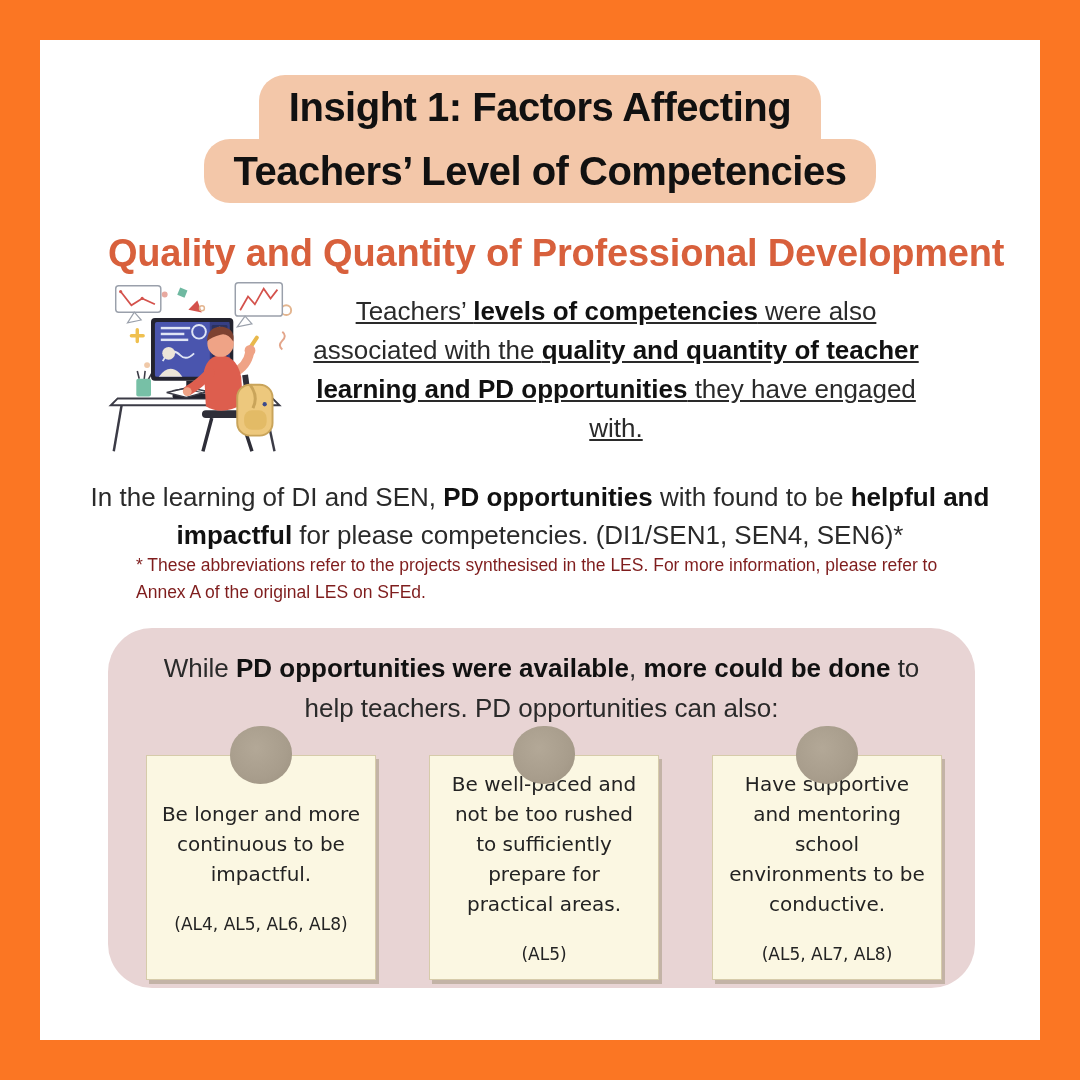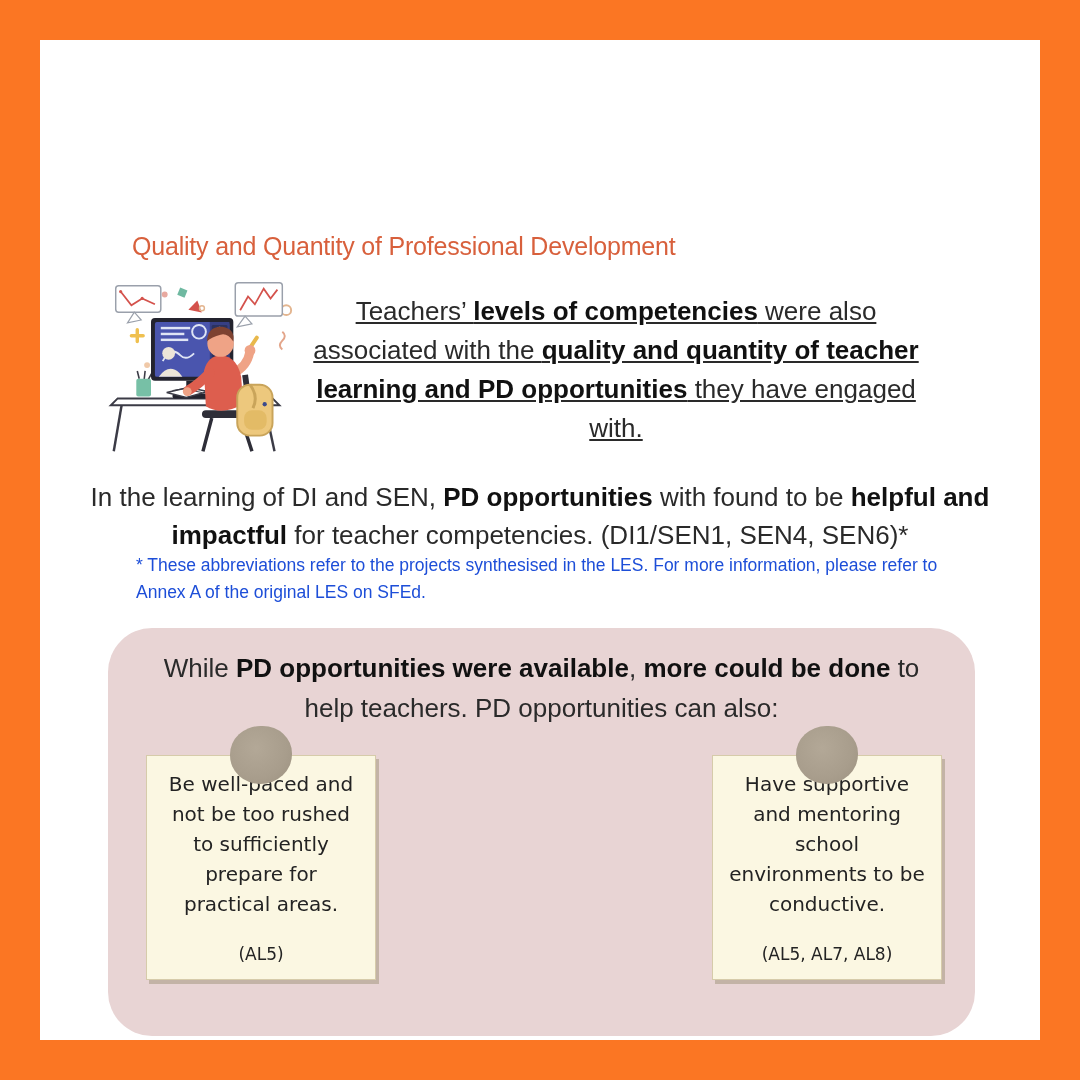--- a/index.html
+++ b/index.html
@@ -29,23 +29,22 @@
     font-size:40px; font-weight:700; color:#111111;
     text-align:center; letter-spacing:-0.5px;
     white-space:nowrap;
   }
   .title-line.l1 { border-radius:26px 26px 0 0; }
   .title-line.l2 { border-radius:26px; }
 
   
   .subtitle {
     position:absolute; left:68px; top:192px;
-    font-size:25px; font-weight:400; color:#d8603c;
+    font-size:38px; font-weight:700; color:#d8603c;
     letter-spacing:-0.2px;
-    margin-left:24px;
   }
 
   
   .intro-row { position:absolute; left:0; top:238px; width:100%; height:180px; }
   .illustration {
     position:absolute; left:62px; top:2px;
     width:196px; height:178px;
   }
   .intro-text {
     position:absolute; left:252px; top:14px; width:648px;
@@ -58,28 +57,28 @@
   
   .para2 {
     position:absolute; left:50px; top:438px; width:900px;
     font-size:26px; line-height:38px; text-align:center;
     color:#2a2a2a;
   }
 
   
   .footnote {
     position:absolute; left:96px; top:512px; width:812px;
-    font-size:17.5px; line-height:27px; color:#1d4ed8;
+    font-size:17.5px; line-height:27px; color:#7f1d1d;
     text-align:left;
   }
 
   
   .pinkbox {
     position:absolute; left:68px; top:588px;
-    width:867px; height:408px;
+    width:867px; height:360px;
     background:#e8d4d4; border-radius:44px;
   }
   .pink-heading {
     margin:20px auto 0 auto; max-width:790px;
     font-size:26px; line-height:40px; text-align:center;
     color:#2a2a2a;
   }
   .notes-row {
     position:absolute; left:38px; right:33px; top:127px;
     display:flex; justify-content:space-between;
@@ -111,20 +110,24 @@
     font-family:"DejaVu Sans", sans-serif;
     font-size:17px; line-height:26px; text-align:center;
     color:#232323;
   }
 </style>
 </head>
 <body>
 
 <div class="frame">
 
+  <div class="title-wrap">
+    <div class="title-line l1">Insight 1: Factors Affecting</div>
+    <div class="title-line l2">Teachers’ Level of Competencies</div>
+  </div>
 
   <div class="subtitle">Quality and Quantity of Professional Development</div>
 
   <div class="intro-row">
     <svg class="illustration" viewBox="0 0 200 180" xmlns="http://www.w3.org/2000/svg">
 
       <circle cx="64" cy="14" r="3" fill="#e8a9a0"></circle>
       <rect x="78" y="8" width="8" height="8" fill="#6fb9a1" transform="rotate(22 82 12)"></rect>
       <path d="M96 20 l7 11 h-14 z" fill="#d4524c" transform="rotate(12 96 26)"></path>
       <circle cx="188" cy="30" r="5" fill="none" stroke="#e3b58f" stroke-width="2"></circle>
@@ -190,28 +193,33 @@
 
       <rect x="138" y="106" width="36" height="52" rx="13" fill="#edc87d" stroke="#c9a45a" stroke-width="2"></rect>
       <rect x="145" y="132" width="23" height="20" rx="8" fill="#e3bb66"></rect>
       <path d="M151 106 q9 12 3 24" stroke="#c9a45a" stroke-width="3" fill="none"></path>
       <circle cx="166" cy="126" r="2.2" fill="#3c4a8c"></circle>
     </svg>
 
     <p class="intro-text"><span>Teachers’ </span><span class="b">levels of competencies</span><span> were also associated with the </span><span class="b">quality and quantity of teacher learning and PD opportunities</span><span> they have engaged with.</span></p>
   </div>
 
-  <p class="para2"><span>In the learning of DI and SEN, </span><span class="b">PD opportunities</span><span> with found to be </span><span class="b">helpful and impactful</span><span> for teacher competencies. (DI1/SEN1, SEN4, SEN6)*</span></p>
+  <p class="para2"><span>In the learning of DI and SEN, </span><span class="b">PD opportunities</span><span> with found to be </span><span class="b">helpful and impactful</span><span> for please competencies. (DI1/SEN1, SEN4, SEN6)*</span></p>
 
   <p class="footnote">* These abbreviations refer to the projects synthesised in the LES. For more information, please refer to Annex A of the original LES on SFEd.</p>
 
   <div class="pinkbox">
     <p class="pink-heading"><span>While </span><span class="b">PD opportunities were available</span><span>, </span><span class="b">more could be done</span><span> to help teachers. PD opportunities can also:</span></p>
 
     <div class="notes-row">
+      <div class="note">
+        <div class="pin"></div>
+        <div class="note-text">Be longer and more continuous to be impactful.</div>
+        <div class="note-cite">(AL4, AL5, AL6, AL8)</div>
+      </div>
       <div class="note">
         <div class="pin"></div>
         <div class="note-text">Be well-paced and not be too rushed to sufficiently prepare for practical areas.</div>
         <div class="note-cite">(AL5)</div>
       </div>
       <div class="note">
         <div class="pin"></div>
         <div class="note-text">Have supportive and mentoring school environments to be conductive.</div>
         <div class="note-cite">(AL5, AL7, AL8)</div>
       </div>

